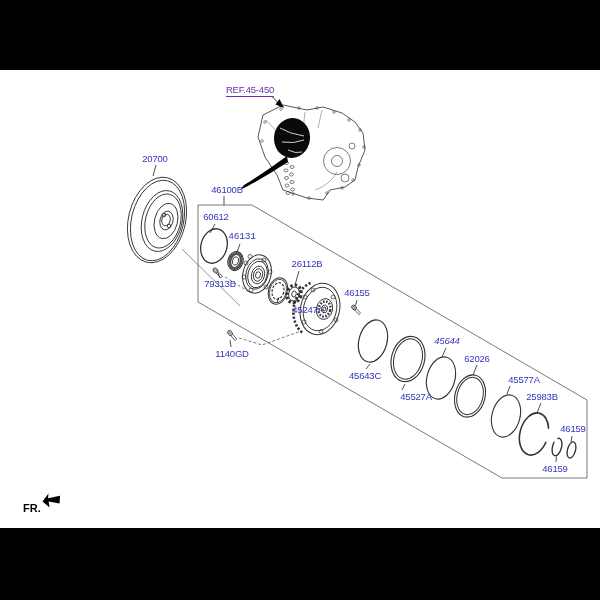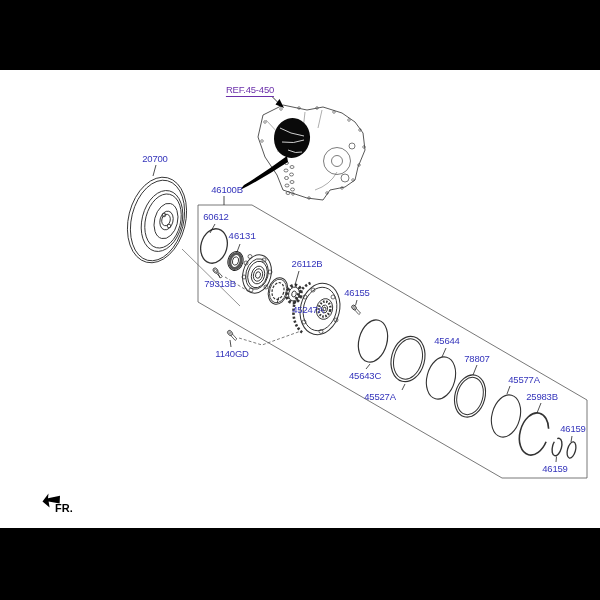--- a/index.html
+++ b/index.html
@@ -7,21 +7,21 @@
          font-family:"Liberation Sans", sans-serif;}
   .letterbox{position:absolute;left:0;width:600px;background:#000;}
   .letterbox.top{top:0;height:70px;}
   .letterbox.bottom{top:528px;height:72px;}
   .diagram-svg{position:absolute;left:0;top:0;}
   .part-label{position:absolute;transform:translateX(-50%);white-space:nowrap;
               font-size:9.5px;letter-spacing:-0.2px;color:#3434bb;cursor:pointer;line-height:11px;}
   .ref-label{position:absolute;transform:translateX(-50%);white-space:nowrap;
              font-size:9.5px;letter-spacing:-0.2px;color:#6b30aa;cursor:pointer;line-height:10px;
              border-bottom:1px solid #6b30aa;padding-bottom:1px;}
-  .fr-label{position:absolute;font-size:11px;font-weight:700;color:#000;line-height:11px;margin-left:32px;}
+  .fr-label{position:absolute;font-size:11px;font-weight:700;color:#000;line-height:11px;}
 </style>
 </head>
 <body>
 
 <div class="stage">
 
   <svg class="diagram-svg" width="600" height="600" viewBox="0 0 600 600">
 
     <line x1="182" y1="249" x2="240" y2="306" stroke="#666" stroke-width="0.7"></line>
 
@@ -215,23 +215,23 @@
   <div class="part-label" style="left:155px;top:153px;">20700</div>
   <div class="part-label" style="left:227px;top:184px;">46100B</div>
   <div class="part-label" style="left:216px;top:211px;">60612</div>
   <div class="part-label" style="left:242px;top:231px;font-family:Liberation Mono, monospace;">46131</div>
   <div class="part-label" style="left:220px;top:278px;">79313B</div>
   <div class="part-label" style="left:307px;top:258px;">26112B</div>
   <div class="part-label" style="left:276px;top:304px;margin-left:32px;">45247A</div>
   <div class="part-label" style="left:357px;top:287px;">46155</div>
   <div class="part-label" style="left:232px;top:348px;">1140GD</div>
   <div class="part-label" style="left:365px;top:370px;text-align:center;">45643C</div>
-  <div class="part-label" style="left:380px;top:391px;">45527A</div>
-  <div class="part-label" style="left:447px;top:335px;">45644</div>
-  <div class="part-label" style="left:477px;top:353px;">78807</div>
+  <div class="part-label" style="left:416px;top:391px;">45527A</div>
+  <div class="part-label" style="left:447px;top:335px;font-style:italic;">45644</div>
+  <div class="part-label" style="left:477px;top:353px;">62026</div>
   <div class="part-label" style="left:524px;top:374px;">45577A</div>
   <div class="part-label" style="left:542px;top:391px;">25983B</div>
   <div class="part-label" style="left:573px;top:423px;">46159</div>
   <div class="part-label" style="left:555px;top:463px;">46159</div>
 
   <div class="fr-label" style="left:23px;top:503px;">FR.</div>
 
   <div class="letterbox top"></div>
   <div class="letterbox bottom"></div>
 </div>

